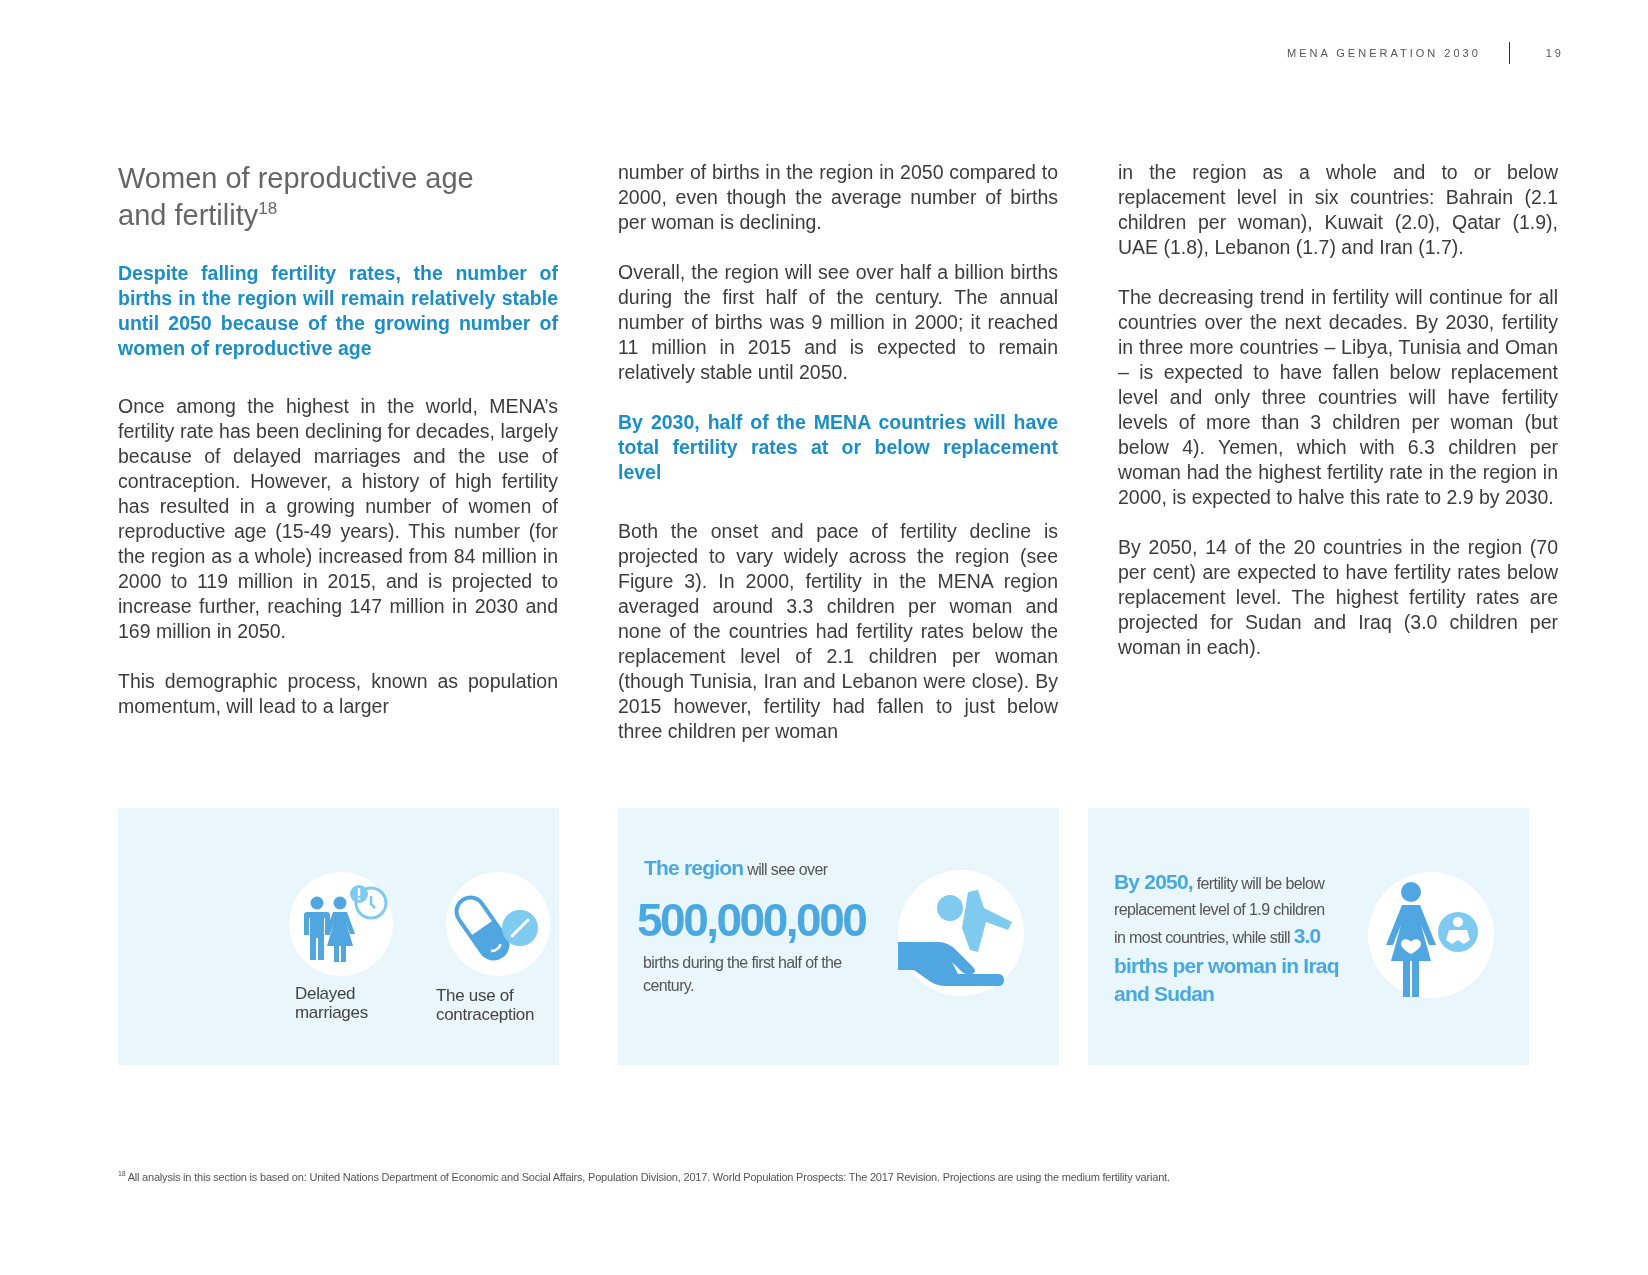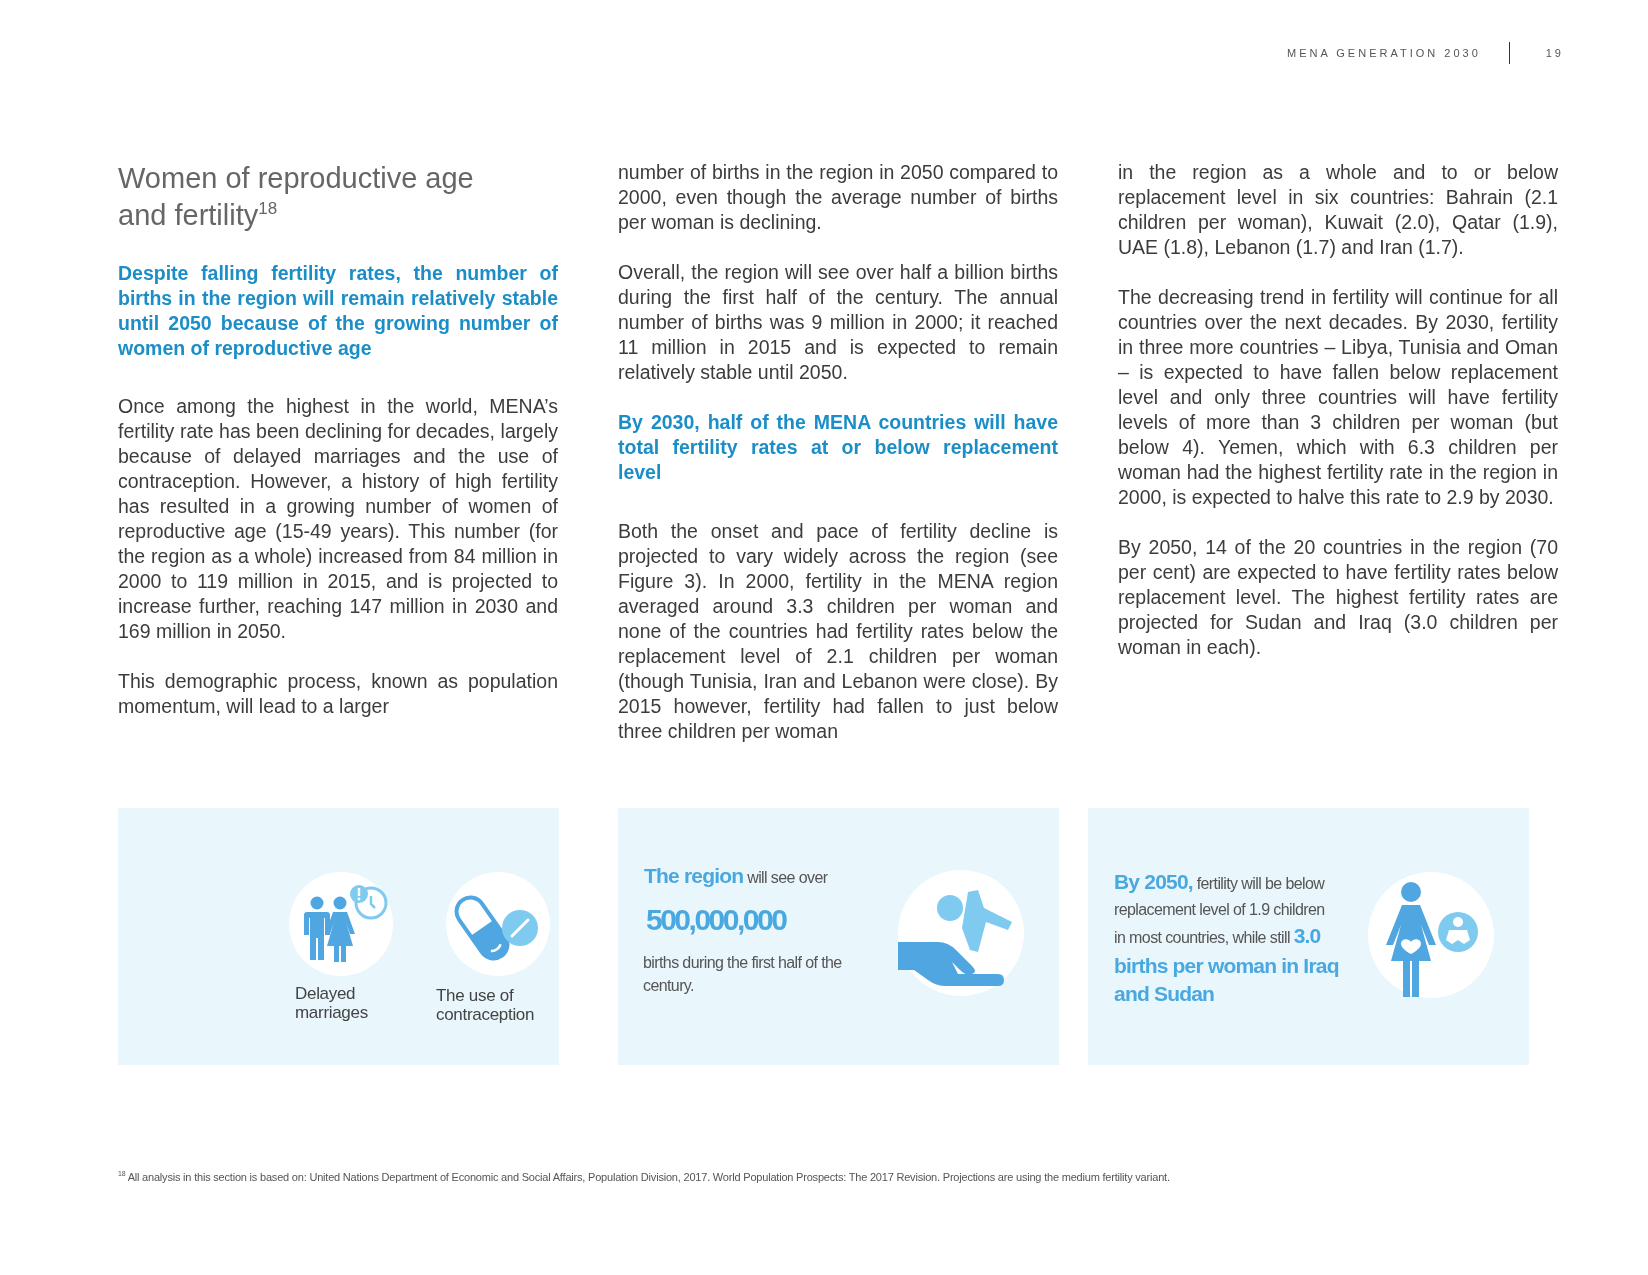--- a/index.html
+++ b/index.html
@@ -114,24 +114,24 @@
       <path d="M66 64 L82 48" stroke="#fff" stroke-width="3" stroke-linecap="round"></path>
     </svg>
   </div>
   <div style="position:absolute;left:318px;top:178px;font-size:17px;line-height:19px;color:#444;letter-spacing:-0.3px;">
     <div>The use of</div>
     <div>contraception</div>
   </div>
 </div>
 
 <div class="box box2">
-  <div style="position:absolute;left:26px;top:56px;font-size:16px;color:#555;letter-spacing:-0.6px;white-space:nowrap;">
+  <div style="position:absolute;left:26px;top:48px;font-size:16px;color:#555;letter-spacing:-0.6px;white-space:nowrap;">
     <span class="blue" style="font-size:21px;letter-spacing:-0.8px;">The region</span><span> will see over</span>
   </div>
-  <div class="blue" style="position:absolute;left:28px;top:88px;font-size:30px;line-height:48px;letter-spacing:-2.5px;">500,000,000</div>
+  <div class="blue" style="position:absolute;left:19px;top:88px;font-size:46px;line-height:48px;letter-spacing:-2.5px;">500,000,000</div>
   <div style="position:absolute;left:25px;top:143px;font-size:16px;line-height:23px;color:#555;letter-spacing:-0.6px;">
     <div>births during the first half of the</div>
     <div>century.</div>
   </div>
   <div class="circle" style="left:280px;top:62px;width:126px;height:126px;">
     <svg width="126" height="126" viewBox="0 0 126 126">
       <circle cx="52" cy="38" r="13" fill="#7fcbf0"></circle>
       <path d="M70 22 l10 -2 l6 18 l28 14 l-4 8 l-22 -8 l-8 30 l-8 -2 l-8 -22 z" fill="#7fcbf0"></path>
       <path d="M0 72 h40 q10 0 18 8 l16 16 q6 6 0 8 q-6 2 -12 -4 l-8 -8 l6 12 h40 q6 0 6 6 q0 6 -6 6 h-52 q-10 0 -18 -6 l-14 -10 h-16 z" fill="#4fa6e0"></path>
     </svg>

